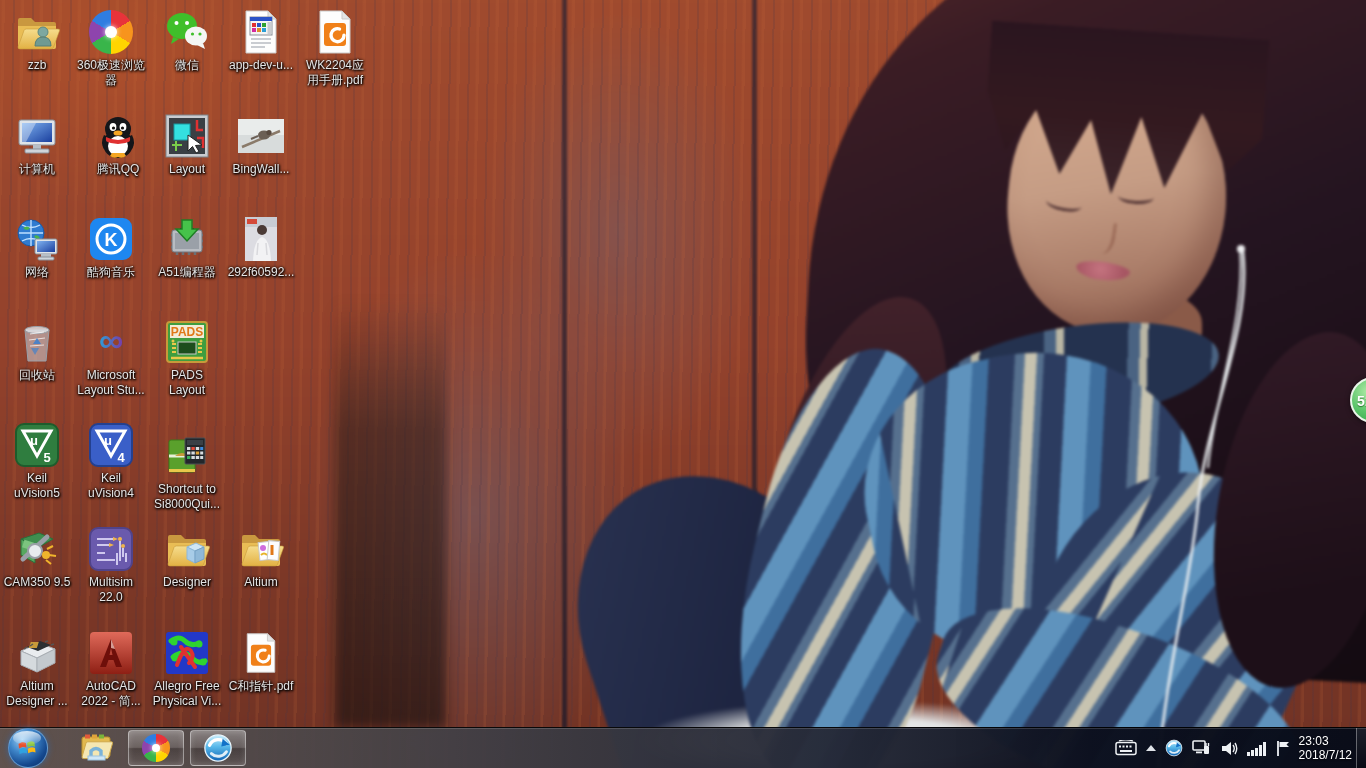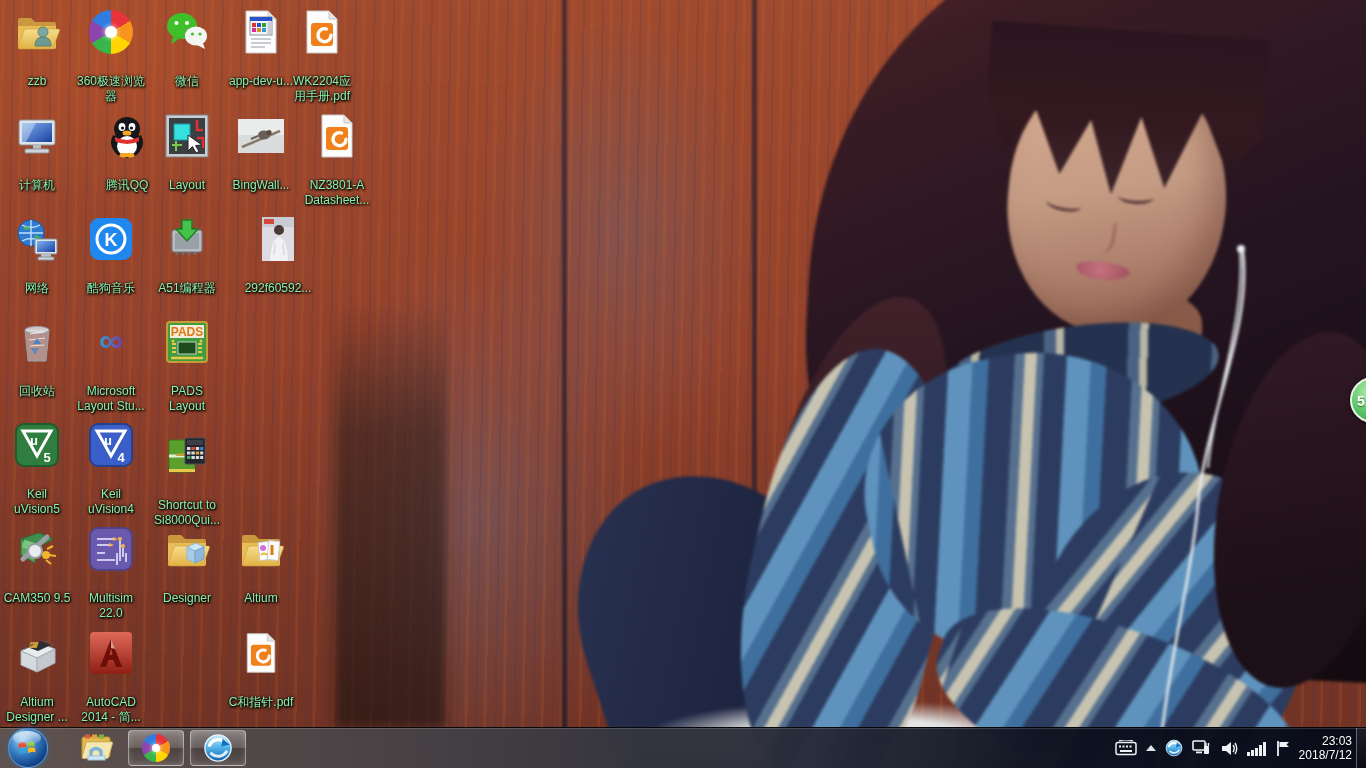--- a/index.html
+++ b/index.html
@@ -64,21 +64,21 @@
   .s4{left:935px;top:326px;width:285px;height:95px;transform:rotate(-8deg);border-radius:50%;
     background:repeating-linear-gradient(100deg,#24324f 0 30px,#4a6382 30px 42px,#b9b6a4 42px 50px,#24324f 50px 84px);}
   .s5{left:930px;top:630px;width:380px;height:160px;transform:rotate(18deg);background-position:14px 0;}
   .hairover{position:absolute;left:1218px;top:330px;width:175px;height:360px;border-radius:50%;
     transform:rotate(10deg);background:linear-gradient(160deg,#321a26,#1d0f18 70%);}
   .cable{position:absolute;inset:0;pointer-events:none;}
 
   
   .dicon{position:absolute;width:72px;text-align:center;cursor:default;}
   .dicon .art{height:48px;display:flex;align-items:center;justify-content:center;}
-  .dicon .lbl{margin-top:18px;font-size:12px;line-height:15px;color:#86efac;white-space:pre-line;
+  .dicon .lbl{margin-top:2px;font-size:12px;line-height:15px;color:#e5e5e5;white-space:pre-line;
     text-shadow:1px 1px 2px #000,0 0 3px #000,0 1px 3px #000;}
   .pinwheel{width:44px;height:44px;border-radius:50%;position:relative;
     background:conic-gradient(from -60deg,#2f7de1 0 60deg,#e8333a 60deg 120deg,#f7941d 120deg 180deg,#ffd500 180deg 240deg,#39b54a 240deg 300deg,#8e44ad 300deg 360deg);}
   .pinwheel::after{content:"";position:absolute;left:50%;top:50%;width:12px;height:12px;margin:-6px 0 0 -6px;
     border-radius:50%;background:#fff;box-shadow:0 0 5px rgba(255,255,255,.9);}
   .pinwheel.small{width:28px;height:28px;}
   .pinwheel.small::after{width:8px;height:8px;margin:-4px 0 0 -4px;}
 
   
   .taskbar{position:absolute;left:0;bottom:0;width:1366px;height:40px;display:flex;align-items:center;
@@ -88,21 +88,21 @@
     background:radial-gradient(circle at 35% 28%,#9fd0f5 0%,#3f86c9 35%,#15498f 68%,#0a2a5e 100%);
     border:1px solid rgba(120,175,225,.7);box-shadow:0 0 6px rgba(40,110,190,.6);}
   .orb::after{content:"";position:absolute;left:4px;top:2px;width:28px;height:14px;border-radius:50%;
     background:linear-gradient(180deg,rgba(255,255,255,.75),rgba(255,255,255,.05));}
   .tbtn{width:54px;height:34px;margin-left:6px;border-radius:4px;display:flex;align-items:center;justify-content:center;
     border:1px solid rgba(255,255,255,.45);cursor:pointer;
     background:linear-gradient(180deg,rgba(255,255,255,.30) 0%,rgba(255,255,255,.12) 48%,rgba(0,0,0,.12) 52%,rgba(255,255,255,.06) 100%);
     box-shadow:inset 0 0 6px rgba(255,255,255,.18);}
   .tbtn.plain{border:none;background:none;box-shadow:none;width:52px;}
   .tray{display:flex;align-items:center;gap:9px;margin-left:auto;}
-  .clock{color:#fff;font-size:12px;line-height:14px;text-align:right;margin:0 4px 0 8px;cursor:default;
+  .clock{color:#fff;font-size:12px;line-height:14px;text-align:left;margin:0 4px 0 8px;cursor:default;
     text-shadow:0 1px 2px rgba(0,0,0,.8);}
   .showdesk{width:9px;height:40px;border-left:1px solid rgba(255,255,255,.35);
     background:linear-gradient(180deg,rgba(255,255,255,.08),rgba(0,0,0,.15));cursor:pointer;}
   .tri{width:0;height:0;border-left:5px solid transparent;border-right:5px solid transparent;
     border-bottom:6px solid #dfe3e8;cursor:pointer;}
 
   
   .ball{position:absolute;left:1350px;top:377px;width:46px;height:46px;border-radius:50%;cursor:pointer;
     background:radial-gradient(circle at 38% 30%,#aeeaa6 0%,#5bc56a 50%,#2e9e44 100%);
     border:2px solid #eaf6ea;box-shadow:0 1px 5px rgba(0,0,0,.5);
@@ -292,21 +292,21 @@
   </div>
 
   <div class="dicon z5" style="left:75px;top:8px">
     <div class="art">
         <div class="pinwheel"></div>
       </div>
     <div class="lbl">360极速浏览
 器</div>
   </div>
 
-  <div class="dicon z5" style="left:91px;top:112px">
+  <div class="dicon z5" style="left:82px;top:112px">
     <div class="art">
       <svg width="46" height="46">
         <ellipse cx="23" cy="16" rx="13" ry="12" fill="#14161a"></ellipse>
         <ellipse cx="23" cy="31" rx="15" ry="14" fill="#14161a"></ellipse>
         <ellipse cx="23" cy="33" rx="10" ry="10" fill="#fff"></ellipse>
         <ellipse cx="18" cy="14" rx="3.4" ry="4" fill="#fff"></ellipse>
         <ellipse cx="28" cy="14" rx="3.4" ry="4" fill="#fff"></ellipse>
         <circle cx="18.5" cy="15" r="1.6" fill="#111"></circle>
           <circle cx="27.5" cy="15" r="1.6" fill="#111"></circle>
         <ellipse cx="23" cy="20" rx="4.5" ry="2.6" fill="#f5a623"></ellipse>
@@ -371,21 +371,21 @@
 
   <div class="dicon z5" style="left:75px;top:629px">
     <div class="art">
       <svg width="44" height="44">
         <rect x="1" y="1" width="42" height="42" rx="4" fill="url(#gRed)"></rect>
         <path d="M22 8 L33 36 L27 36 L24.5 29 L19.5 29 L17 36 L11 36 Z M22 17 L20.5 24 L23.5 24 Z" fill="#6e0f0a"></path>
         <path d="M22 8 L26 18 L22 17 Z" fill="#ffd9d0" opacity=".7"></path>
       </svg>
     </div>
     <div class="lbl">AutoCAD
-2014 - 简...</div>
+2022 - 简...</div>
   </div>
 
   <div class="dicon z5" style="left:151px;top:8px">
     <div class="art">
       <svg width="48" height="48">
         <ellipse cx="19" cy="18" rx="15" ry="13" fill="#3fbf2a"></ellipse>
         <path d="M10 29 L8 36 L16 31 Z" fill="#3fbf2a"></path>
         <circle cx="13.5" cy="15" r="2" fill="#fff"></circle>
           <circle cx="24" cy="15" r="2" fill="#fff"></circle>
         <ellipse cx="33" cy="28" rx="11" ry="9.5" fill="#f4f6f4"></ellipse>
@@ -476,20 +476,36 @@
       <svg width="48" height="48">
           <use href="#sym-folder"></use>
         <path d="M24 22 L33 18 L41 22 L32 26 Z" fill="#cfe6f5" stroke="#8fb8d8"></path>
         <path d="M24 22 L24 34 L32 38 L32 26 Z" fill="#a8cce8" stroke="#8fb8d8"></path>
         <path d="M41 22 L41 34 L32 38 L32 26 Z" fill="#8fb8d8" stroke="#76a2c6"></path>
       </svg>
     </div>
     <div class="lbl">Designer</div>
   </div>
 
+  <div class="dicon z5" style="left:151px;top:629px">
+    <div class="art">
+      <svg width="44" height="44">
+        <rect x="1" y="1" width="42" height="42" rx="3" fill="#2238c8"></rect>
+        <path d="M6 10 Q14 4 20 10 T34 12" stroke="#2fd42f" stroke-width="5" fill="none" stroke-linecap="round"></path>
+        <path d="M8 26 Q18 18 26 26 T40 30" stroke="#2fd42f" stroke-width="5" fill="none" stroke-linecap="round"></path>
+        <circle cx="9" cy="11" r="3.5" fill="#2fd42f"></circle>
+          <circle cx="34" cy="13" r="3.5" fill="#2fd42f"></circle>
+        <circle cx="10" cy="27" r="3.5" fill="#2fd42f"></circle>
+          <circle cx="38" cy="31" r="3.5" fill="#2fd42f"></circle>
+        <path d="M12 34 Q20 12 26 20 Q30 26 24 32 M16 16 L30 36" stroke="#e03131" stroke-width="4" fill="none" stroke-linecap="round"></path>
+      </svg>
+    </div>
+    <div class="lbl">Allegro Free
+Physical Vi...</div>
+  </div>
 
   <div class="dicon z5" style="left:225px;top:8px">
     <div class="art">
       <svg width="48" height="48">
           <use href="#sym-page"></use>
         <rect x="13" y="9" width="22" height="18" fill="#f4f4f4" stroke="#8a9099"></rect>
         <rect x="13" y="9" width="22" height="4" fill="#2a52c8"></rect>
         <g>
           <rect x="15" y="15" width="4" height="4" fill="#e03131"></rect>
             <rect x="20" y="15" width="4" height="4" fill="#2a52c8"></rect>
@@ -512,21 +528,21 @@
         <rect x="0" y="0" width="46" height="16" fill="#e9eceb"></rect>
         <path d="M4 28 L42 12" stroke="#8a7a6a" stroke-width="2.5"></path>
         <ellipse cx="26" cy="16" rx="6" ry="4.5" fill="#6b5f55"></ellipse>
         <circle cx="31" cy="13.5" r="2.6" fill="#57493f"></circle>
         <path d="M20 17 L13 20" stroke="#6b5f55" stroke-width="2"></path>
       </svg>
     </div>
     <div class="lbl">BingWall...</div>
   </div>
 
-  <div class="dicon z5" style="left:242px;top:215px">
+  <div class="dicon z5" style="left:225px;top:215px">
     <div class="art">
       <svg width="32" height="44">
         <rect x="0" y="0" width="32" height="44" fill="#dcdce2"></rect>
         <rect x="0" y="0" width="32" height="10" fill="#c8ccd4"></rect>
         <rect x="2" y="2" width="10" height="5" fill="#d44a3a"></rect>
         <circle cx="17" cy="13" r="5" fill="#4a3a36"></circle>
         <path d="M8 44 Q9 22 17 20 Q25 22 26 44 Z" fill="#f2f2f4"></path>
         <path d="M13 26 L12 38 M21 26 L22 38" stroke="#d8d8dc" stroke-width="1.5"></path>
       </svg>
     </div>
@@ -549,39 +565,30 @@
 
   <div class="dicon z5" style="left:225px;top:629px">
     <div class="art">
       <svg width="44" height="44" viewBox="0 0 48 48">
           <use href="#sym-foxit"></use>
         </svg>
     </div>
     <div class="lbl">C和指针.pdf</div>
   </div>
 
-  <div class="dicon z5" style="left:286px;top:8px">
+  <div class="dicon z5" style="left:299px;top:8px">
     <div class="art">
       <svg width="48" height="48" viewBox="0 0 48 48">
           <use href="#sym-foxit"></use>
         </svg>
     </div>
     <div class="lbl">WK2204应
 用手册.pdf</div>
   </div>
 
-  <div class="dicon z5" style="left:301px;top:112px">
-    <div class="art">
-      <svg width="48" height="48" viewBox="0 0 48 48">
-          <use href="#sym-foxit"></use>
-        </svg>
-    </div>
-    <div class="lbl">NZ3801-A
-Datasheet...</div>
-  </div>
 
 
   <div class="ball">51</div>
 
   <div class="taskbar z10">
     <div class="orb">
       <svg width="36" height="36" style="position:absolute;left:0;top:1px">
         <g transform="rotate(-6 18 18)">
           <path d="M10 13 C13 11.4 15 11.4 17.5 13 L17.5 17.6 C15 16.1 13 16.1 10 17.6 Z" fill="#e8502c"></path>
           <path d="M18.7 13 C21.2 11.4 23.6 11.4 26 13 L26 17.6 C23.6 16.1 21.2 16.1 18.7 17.6 Z" fill="#8cc63f"></path>

